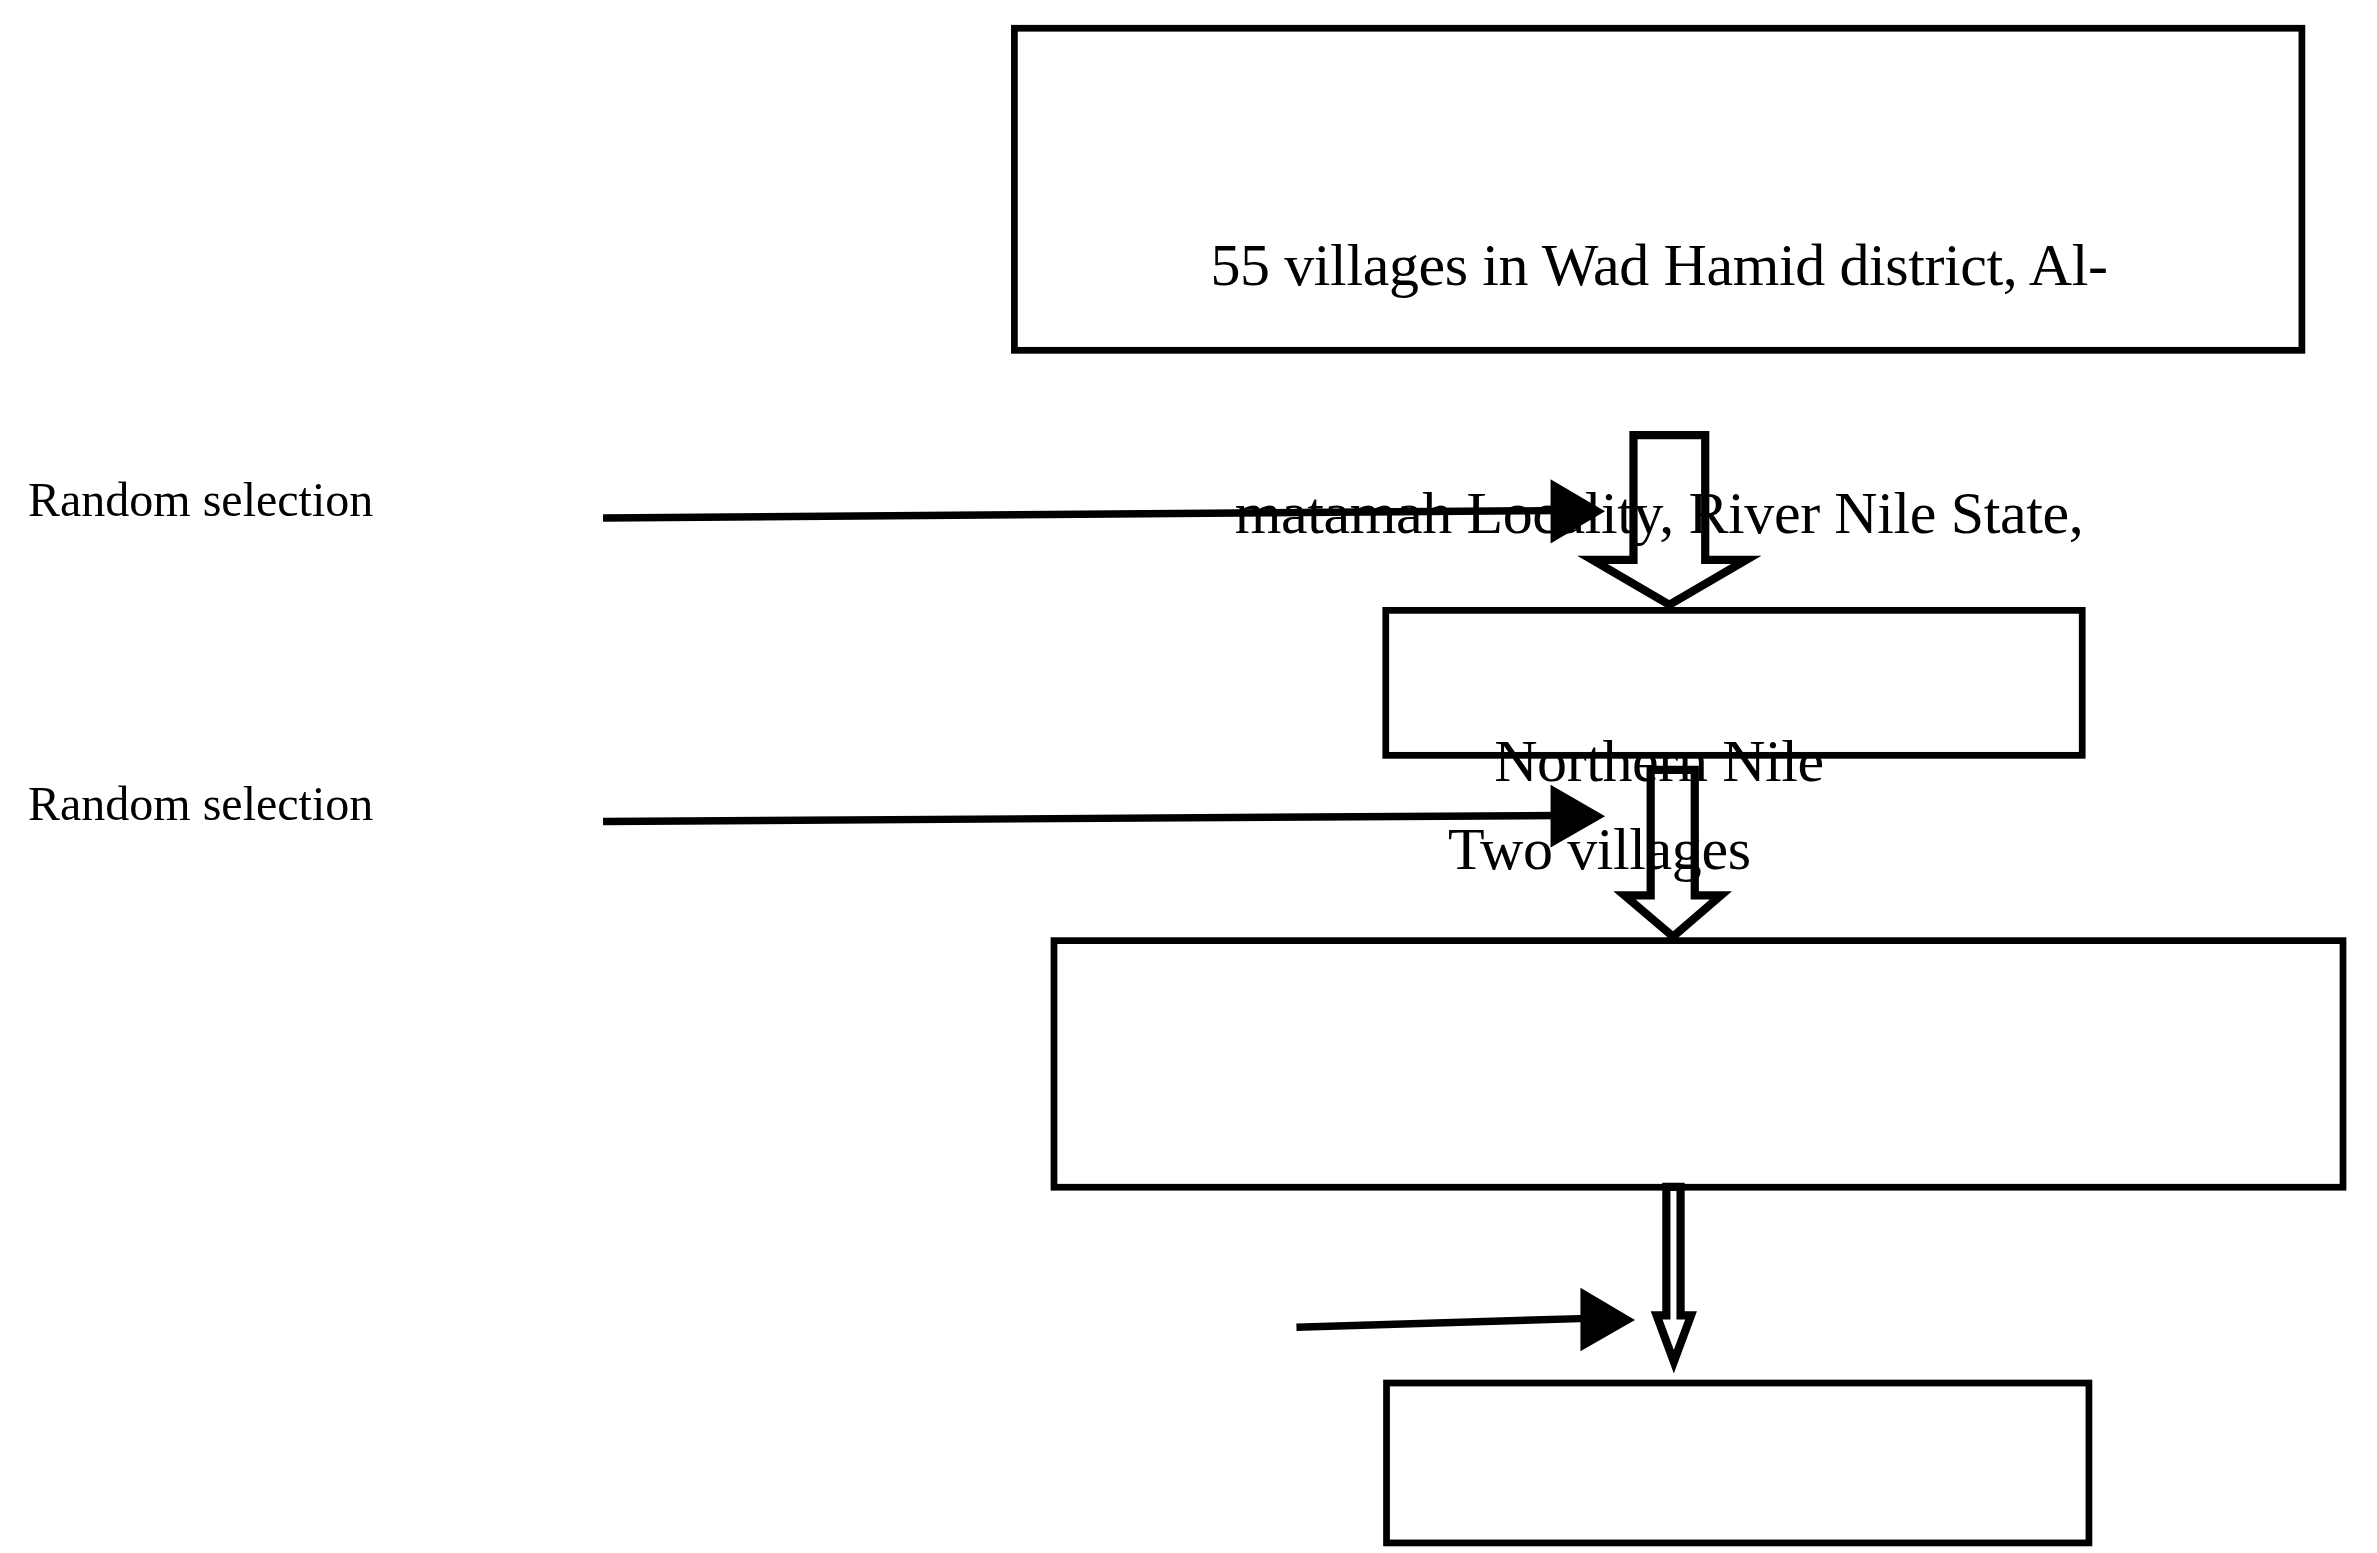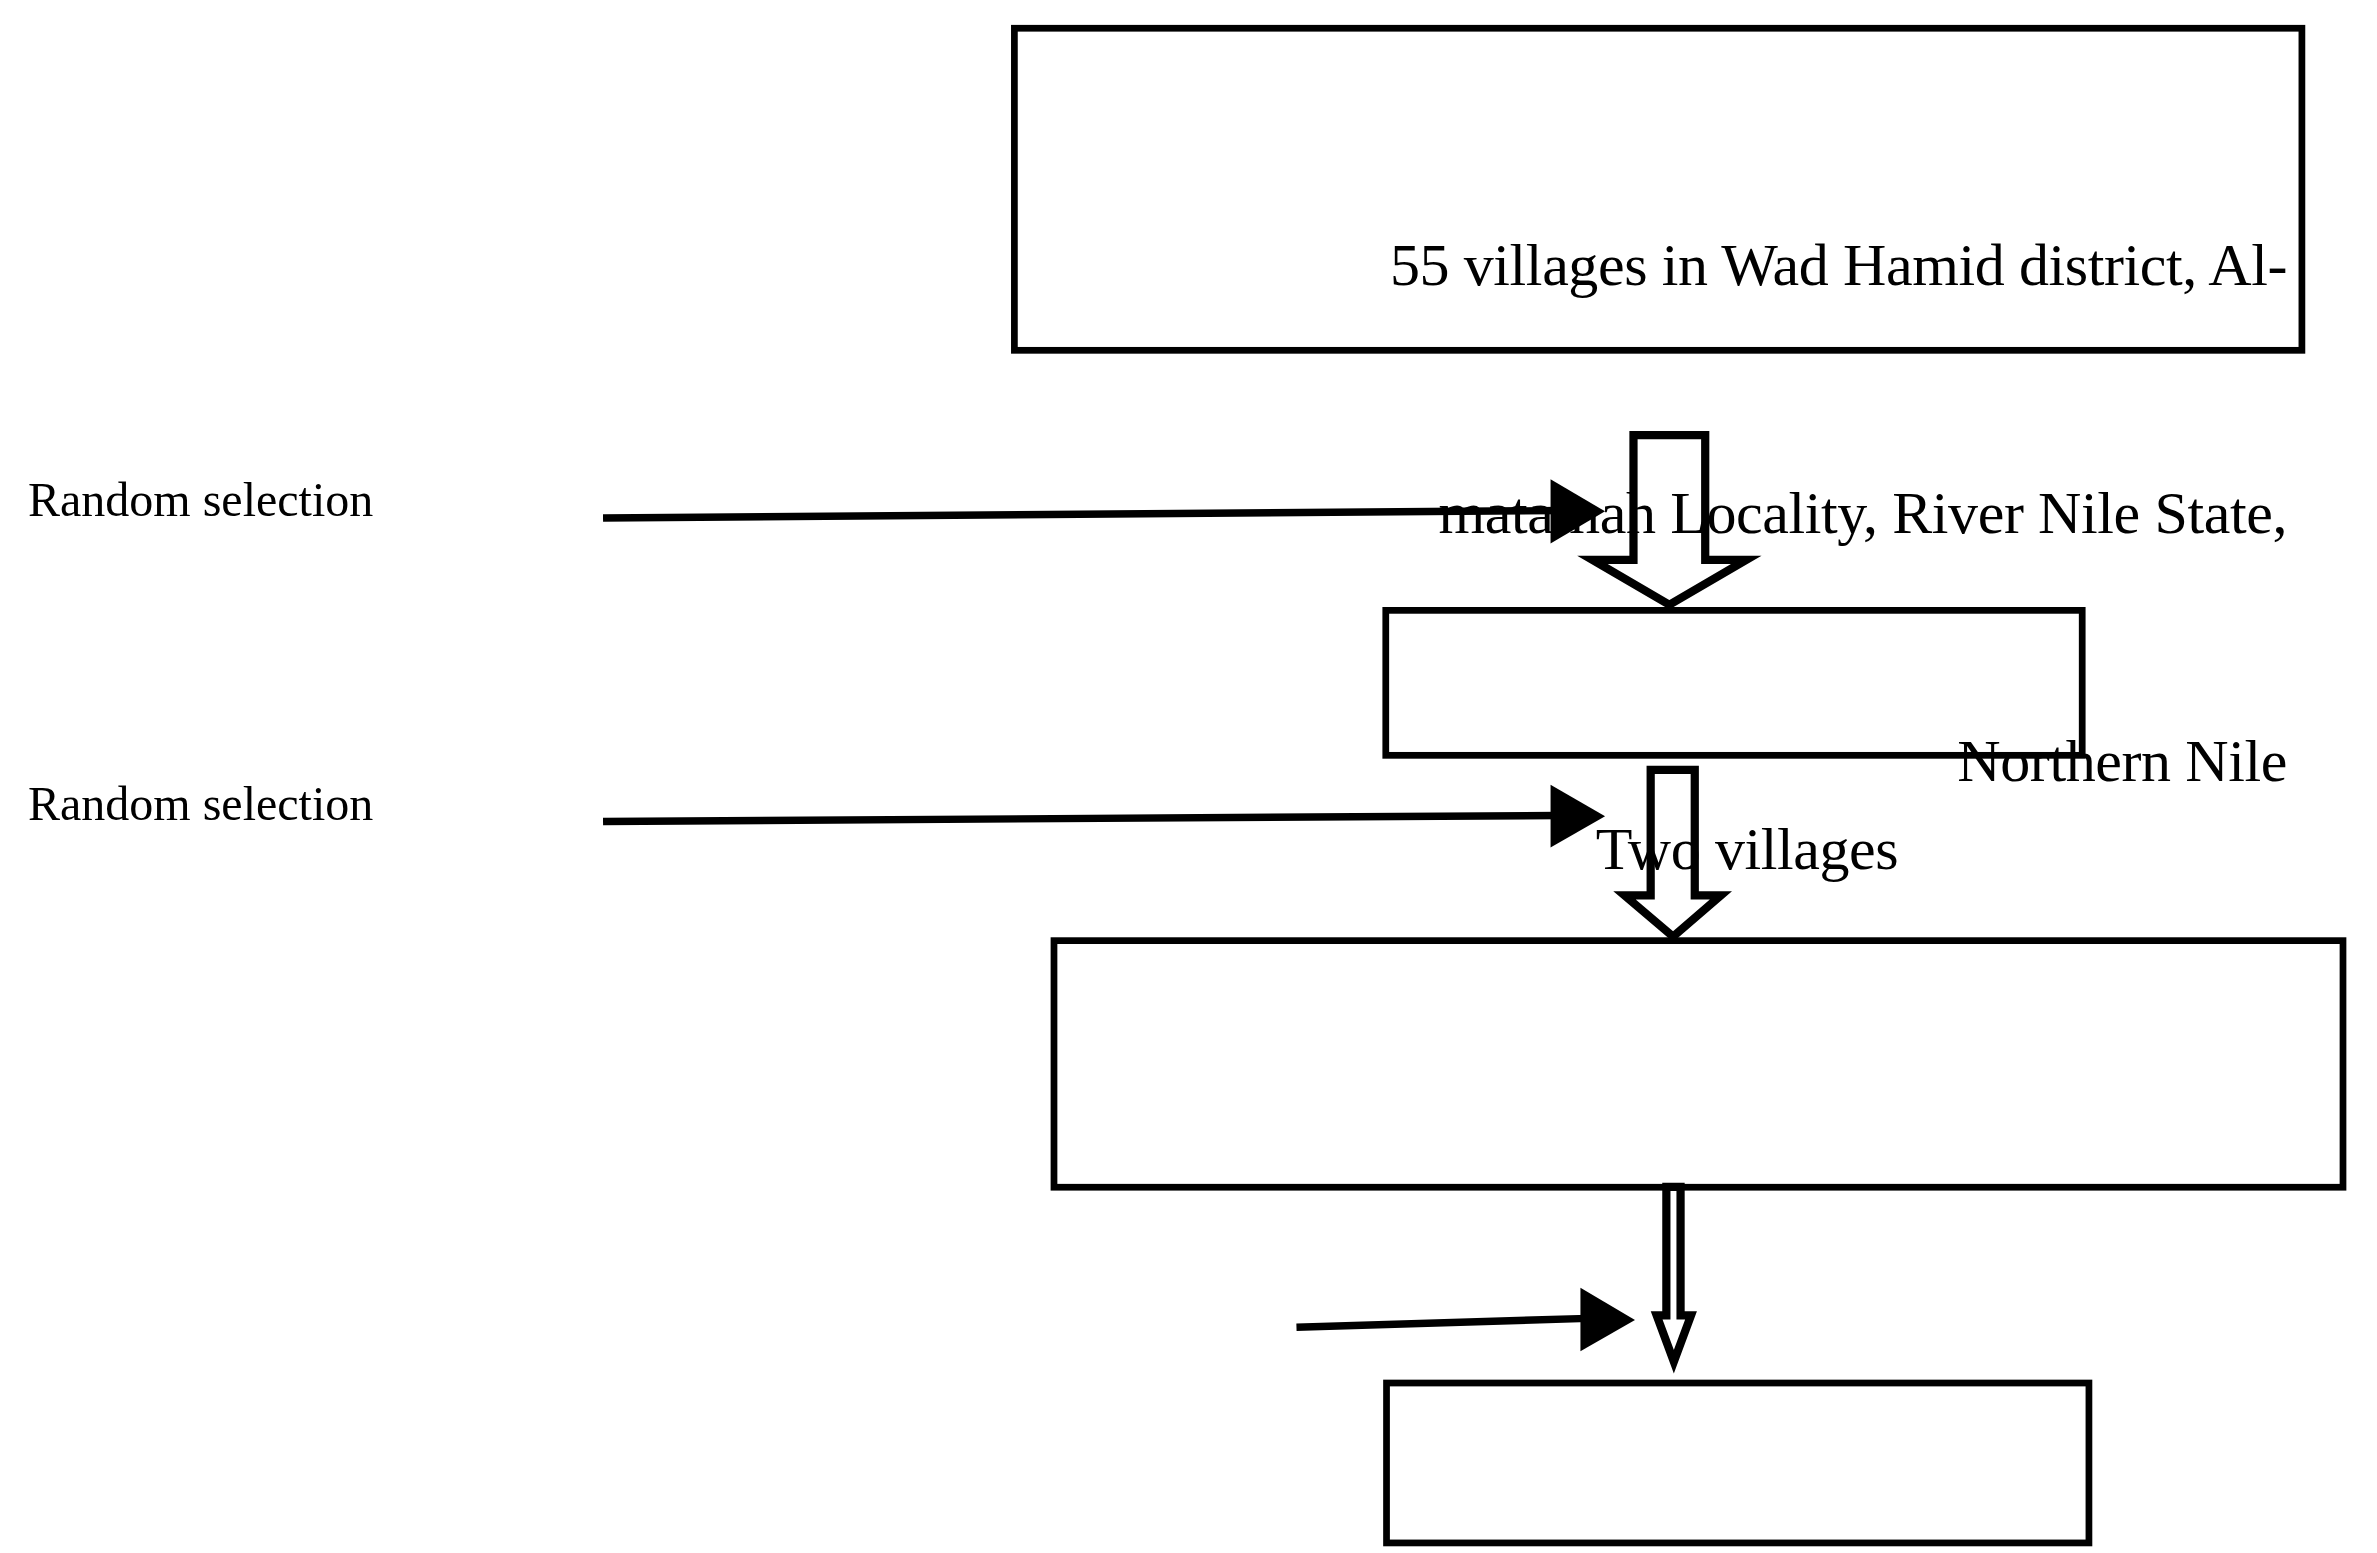--- a/index.html
+++ b/index.html
@@ -50,24 +50,24 @@
   .node-text {
     position: absolute;
     color: #000000;
     font-family: "Liberation Serif", "DejaVu Serif", serif;
     font-size: 60px;
     line-height: 1.38;
     white-space: pre;
     letter-spacing: -0.4px;
   }
   .node-text.centered {
-    text-align: right;
+    text-align: center;
   }
   .node-text.left {
-    text-align: center;
+    text-align: left;
   }
   .side-label {
     position: absolute;
     color: #000000;
     font-family: "Liberation Serif", "DejaVu Serif", serif;
     font-size: 48px;
     line-height: 1.0;
     white-space: nowrap;
   }
 </style>

